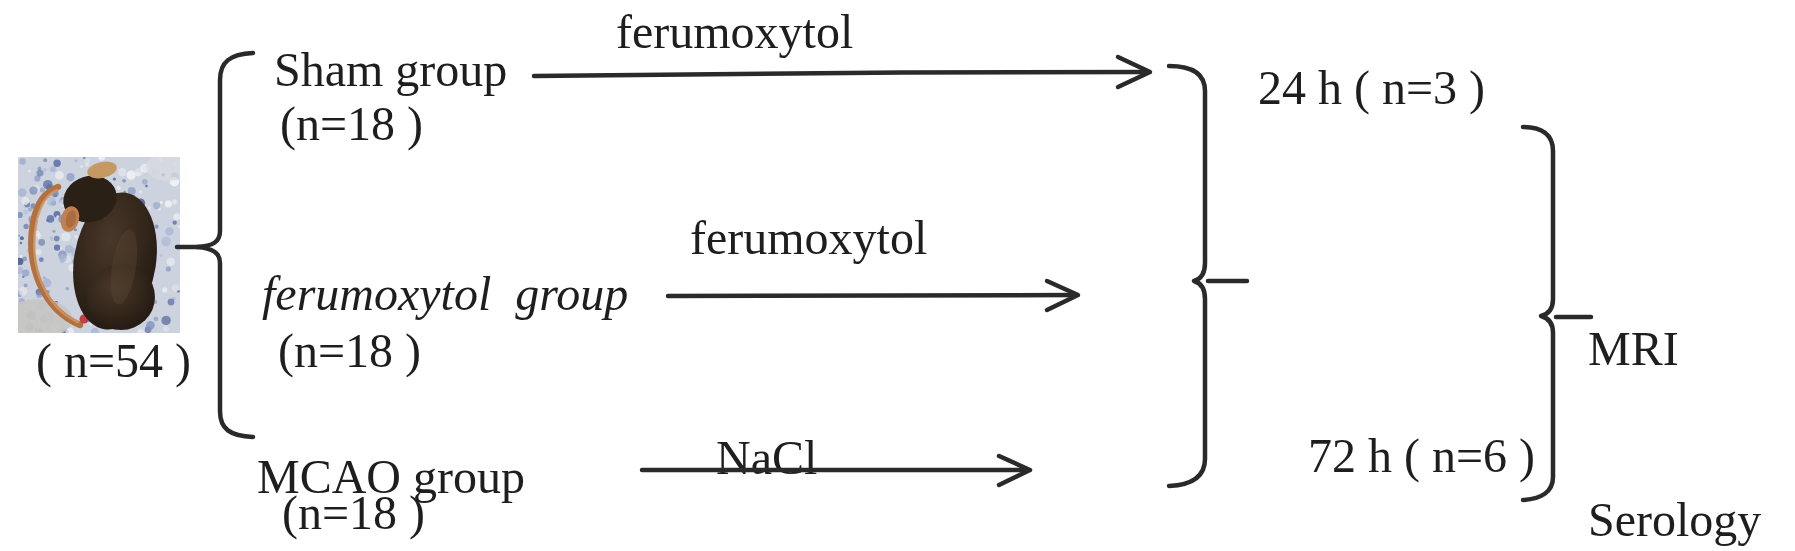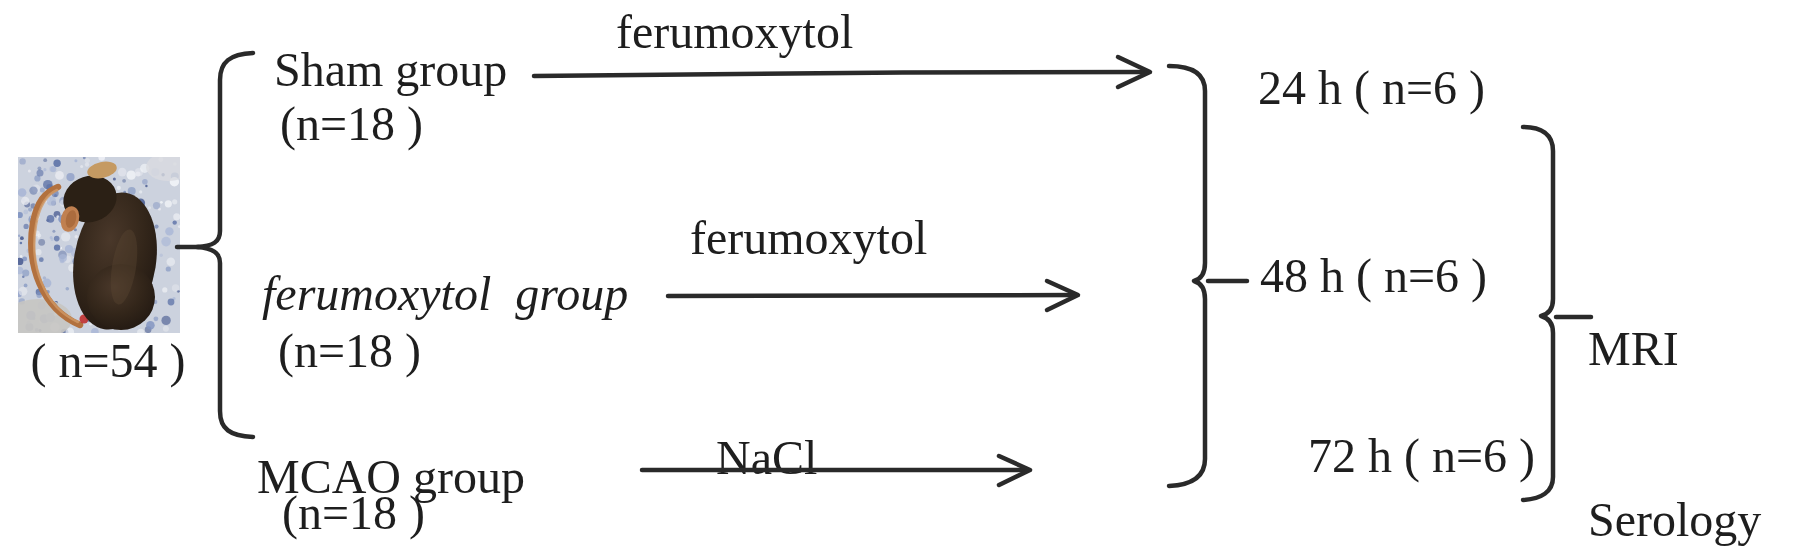--- a/index.html
+++ b/index.html
@@ -14,21 +14,21 @@
     position:absolute;
     font-size:48px;
     line-height:1;
     color:#1e1e1e;
     white-space:pre;
     letter-spacing:0px;
   }
   .flow-svg{position:absolute;left:0;top:0;}
   .flow-svg path{stroke:#2a2a2a;stroke-width:4.5;fill:none;stroke-linecap:round;stroke-linejoin:round;}
   .mouse-photo{position:absolute;left:18px;top:157px;width:162px;height:176px;}
-  .n54{left:25px;top:337px;width:166px;text-align:center;}
+  .n54{left:25px;top:337px;width:166px;text-align:right;}
   .lbl-sham{left:274px;top:46px;}
   .lbl-sham-n{left:280px;top:100px;}
   .lbl-mcaofer-1{left:266px;top:207px;}
   .lbl-mcaofer-2{left:262px;top:270px;font-style:italic;}
   .lbl-mcaofer-n{left:278px;top:327px;}
   .lbl-mcao{left:257px;top:424px;margin-top:29px;}
   .lbl-mcao-n{left:282px;top:489px;}
   .lbl-arrow1{left:616px;top:8px;}
   .lbl-arrow2{left:690px;top:214px;}
   .lbl-arrow3{left:716px;top:418px;margin-top:16px;}
@@ -339,22 +339,21 @@
   <div class="t lbl-mcaofer-2">ferumoxytol  group</div>
   <div class="t lbl-mcaofer-n">(n=18 )</div>
 
   <div class="t lbl-mcao">MCAO group</div>
   <div class="t lbl-mcao-n">(n=18 )</div>
 
   <div class="t lbl-arrow1">ferumoxytol</div>
   <div class="t lbl-arrow2">ferumoxytol</div>
   <div class="t lbl-arrow3">NaCl</div>
 
-  <div class="t tp-24">24 h ( n=6 )</div>
-  <div class="t tp-48">48 h ( n=6 )</div>
+  <div class="t tp-24">24 h ( n=3 )</div>
   <div class="t tp-72">72 h ( n=6 )</div>
 
   <div class="t outcomes">
     <div>MRI</div>
     <div>Serology</div>
     
   </div>
 
   <svg class="flow-svg" width="1795" height="551" viewBox="0 0 1795 551" xmlns="http://www.w3.org/2000/svg">
 

